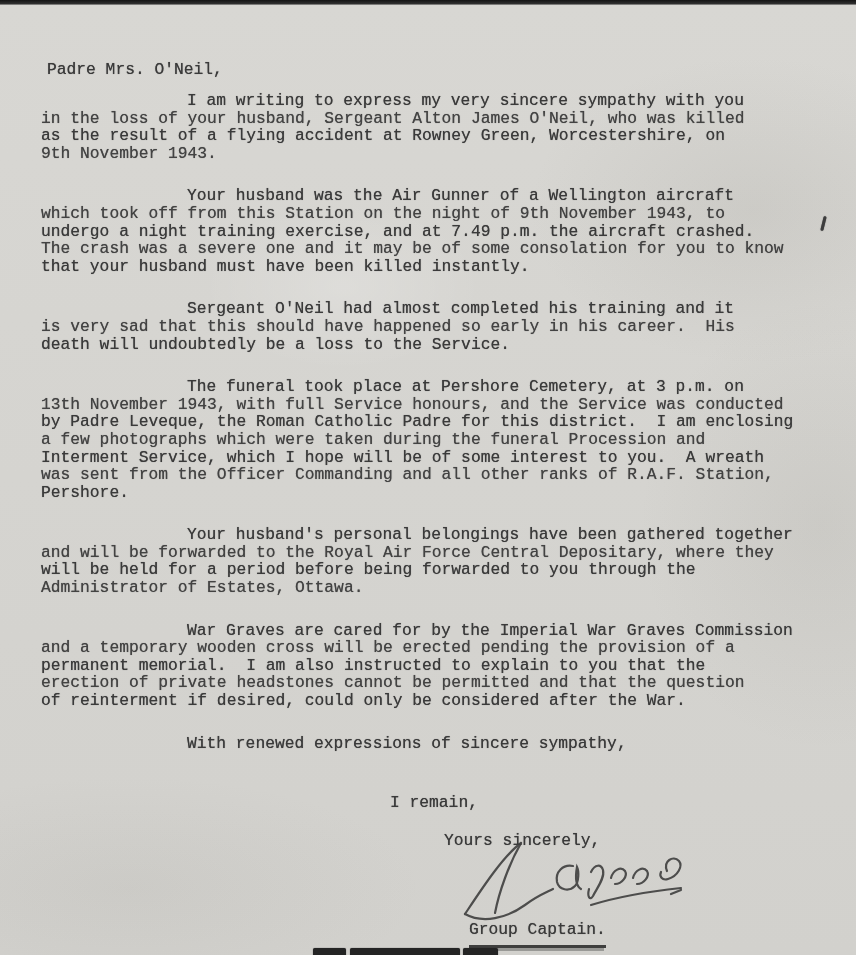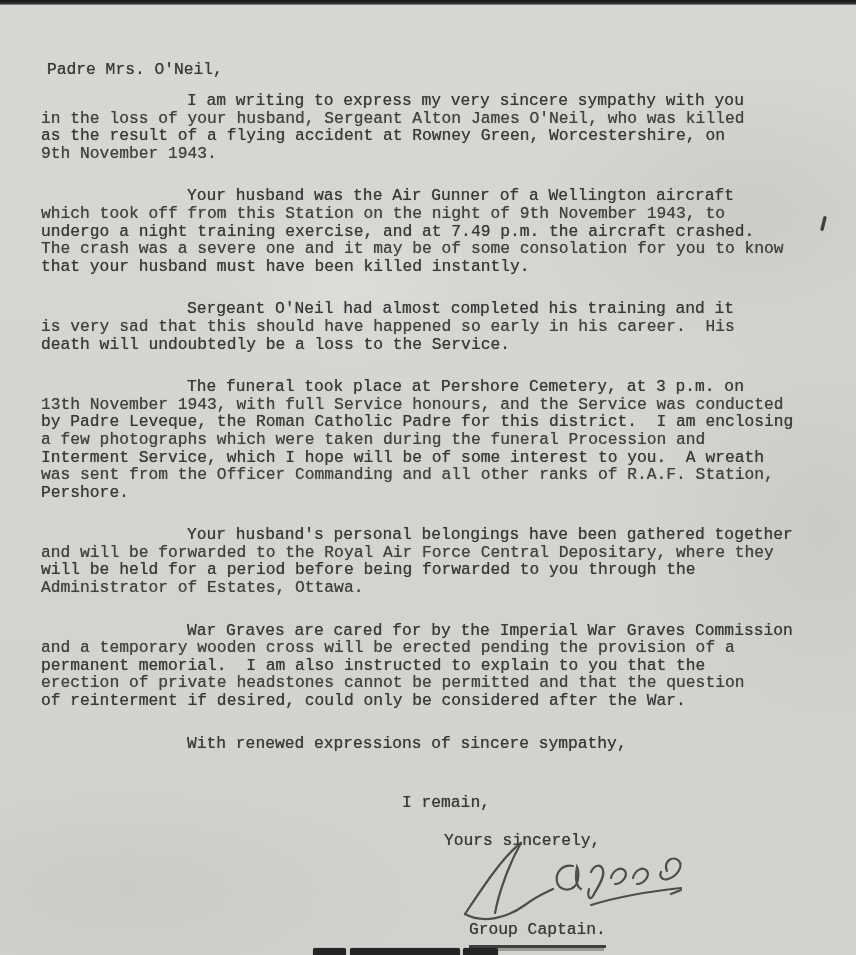--- a/index.html
+++ b/index.html
@@ -32,21 +32,21 @@
     white-space: pre;
     filter: blur(0.22px);
   }
   .date { position: absolute; left: 512px; top: 8px; }
   .salutation { position: absolute; left: 47px; top: 60px; }
   .body { position: absolute; left: 41px; top: 92px; width: 795px; }
   .para { margin: 0 0 25px 0; }
   .para .line { line-height: 17.6px; }
   .para .line.first { padding-left: 146px; }
   .para .line:nth-child(2n) { opacity: 0.94; }
-  .i-remain { position: absolute; left: 402px; top: 793px; text-align: center; }
+  .i-remain { position: absolute; left: 390px; top: 793px; text-align: center; }
   .yours { position: absolute; left: 444px; top: 831px; }
   .signature { position: absolute; left: 455px; top: 838px; }
   .signer-title {
     position: absolute; left: 469px; top: 920px;
     border-bottom: 3px solid rgba(42,42,42,0.88);
     box-shadow: 0 5px 0 -2px rgba(50,50,50,0.35);
     padding-bottom: 6px;
   }
   .stray-mark {
     position: absolute; left: 822px; top: 216px;

